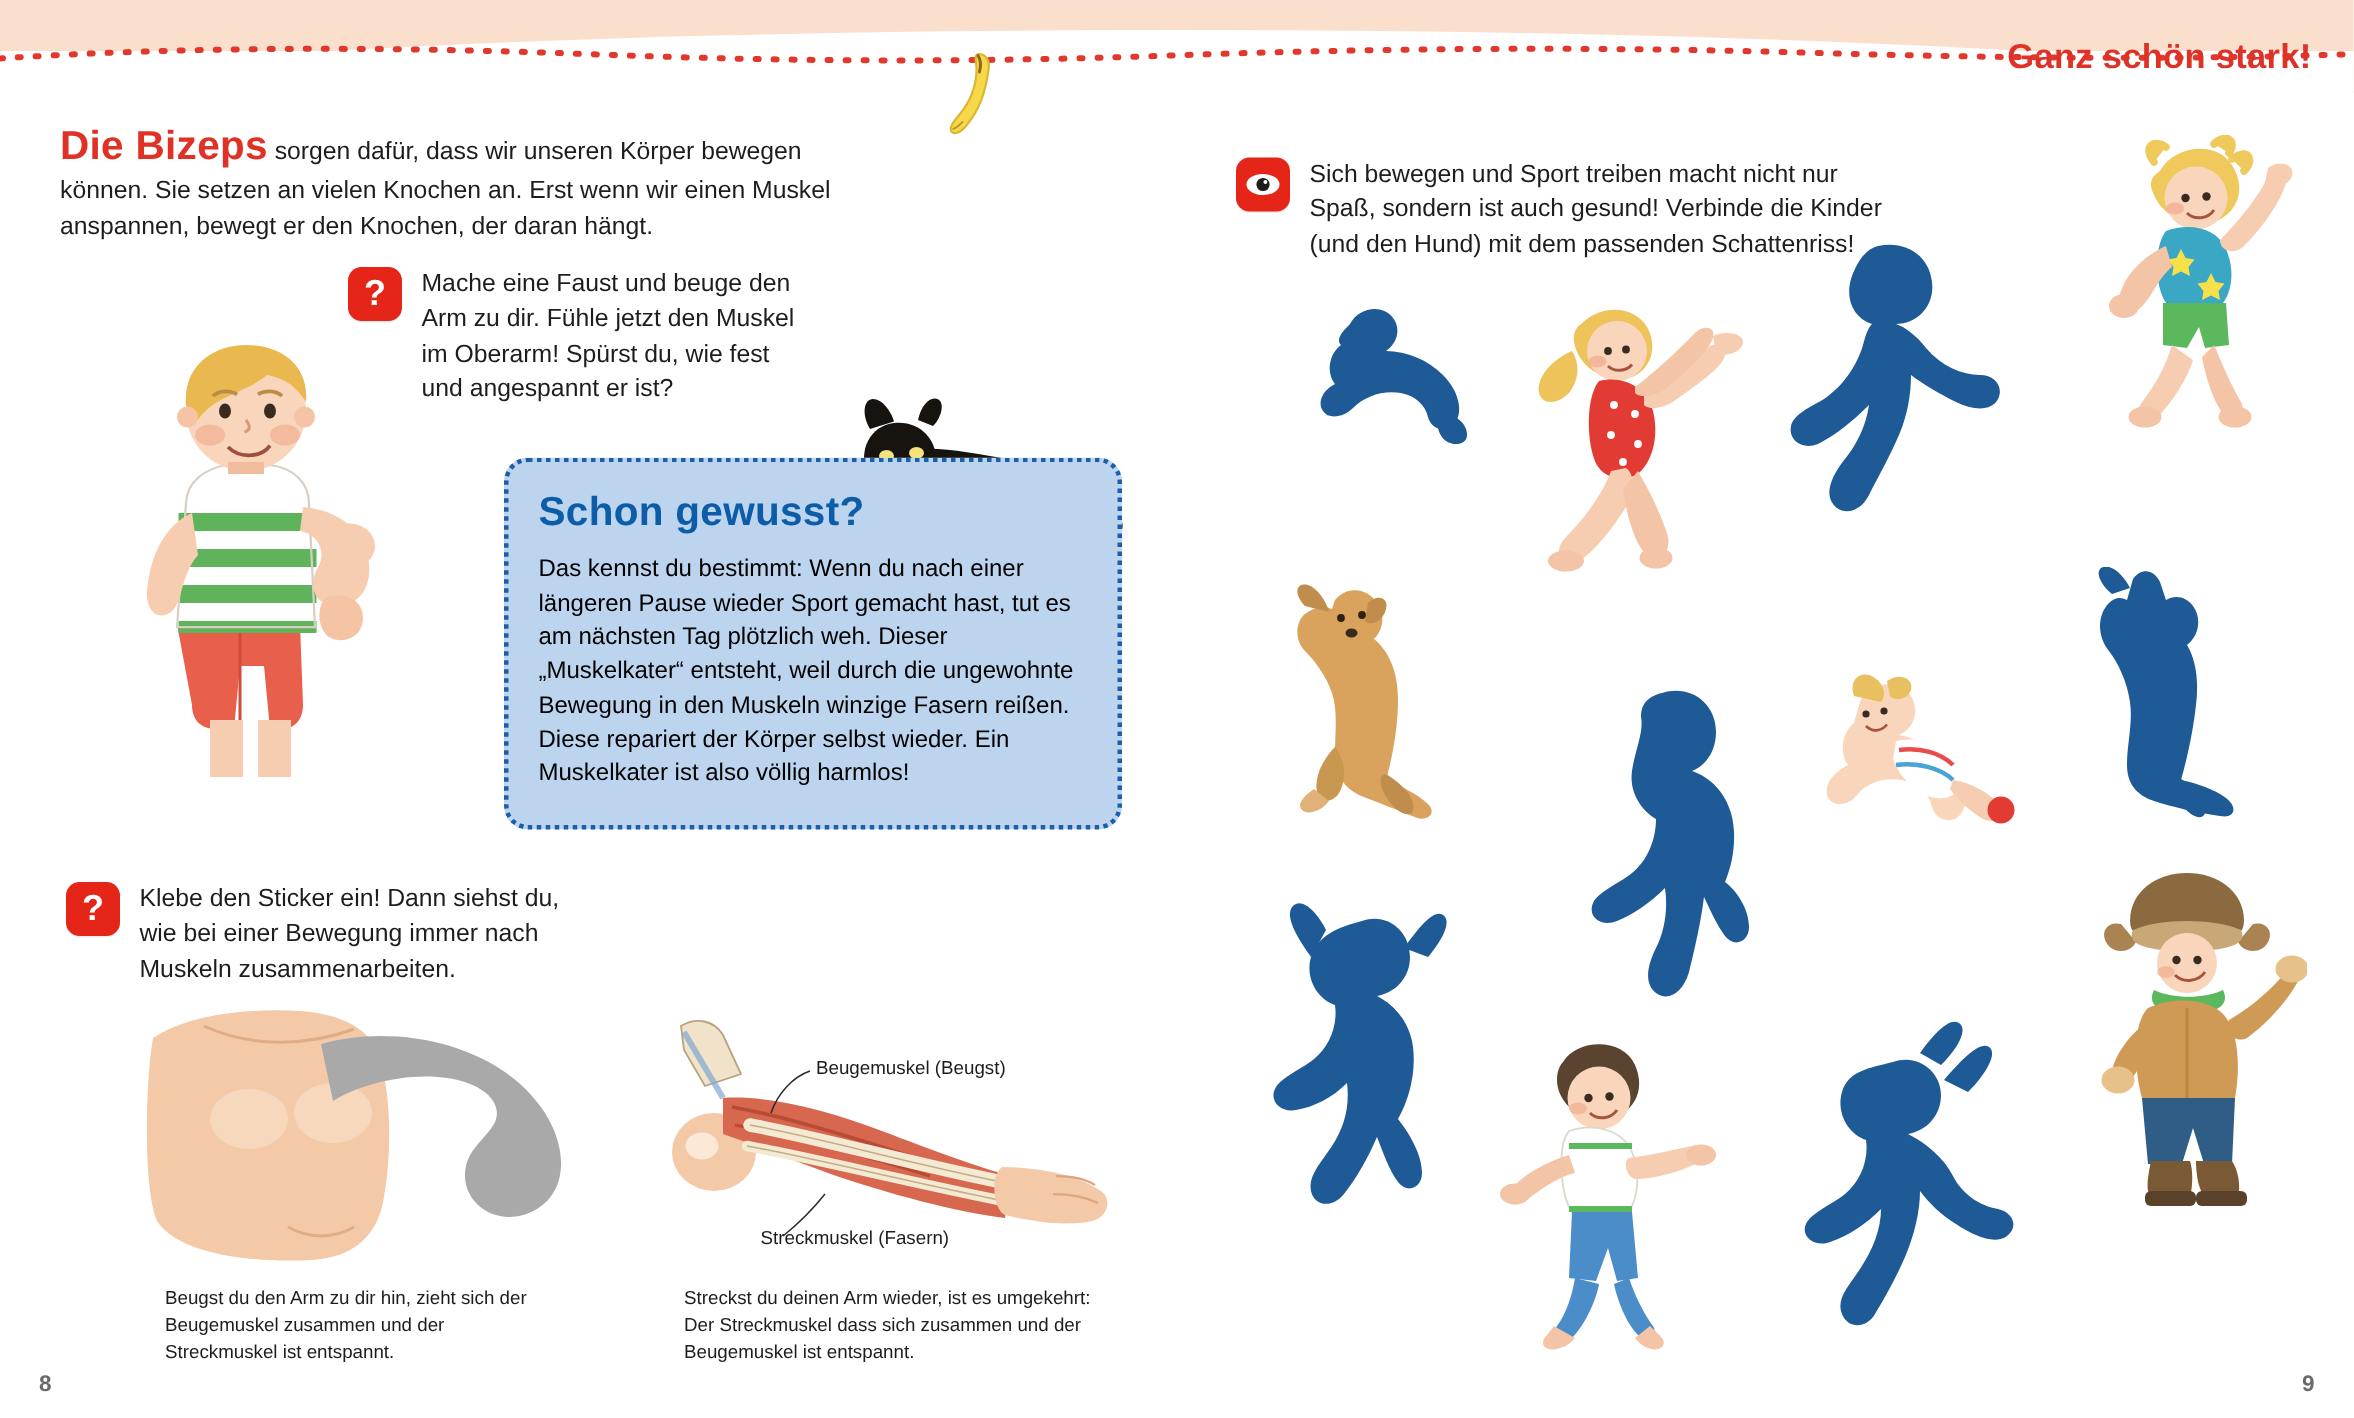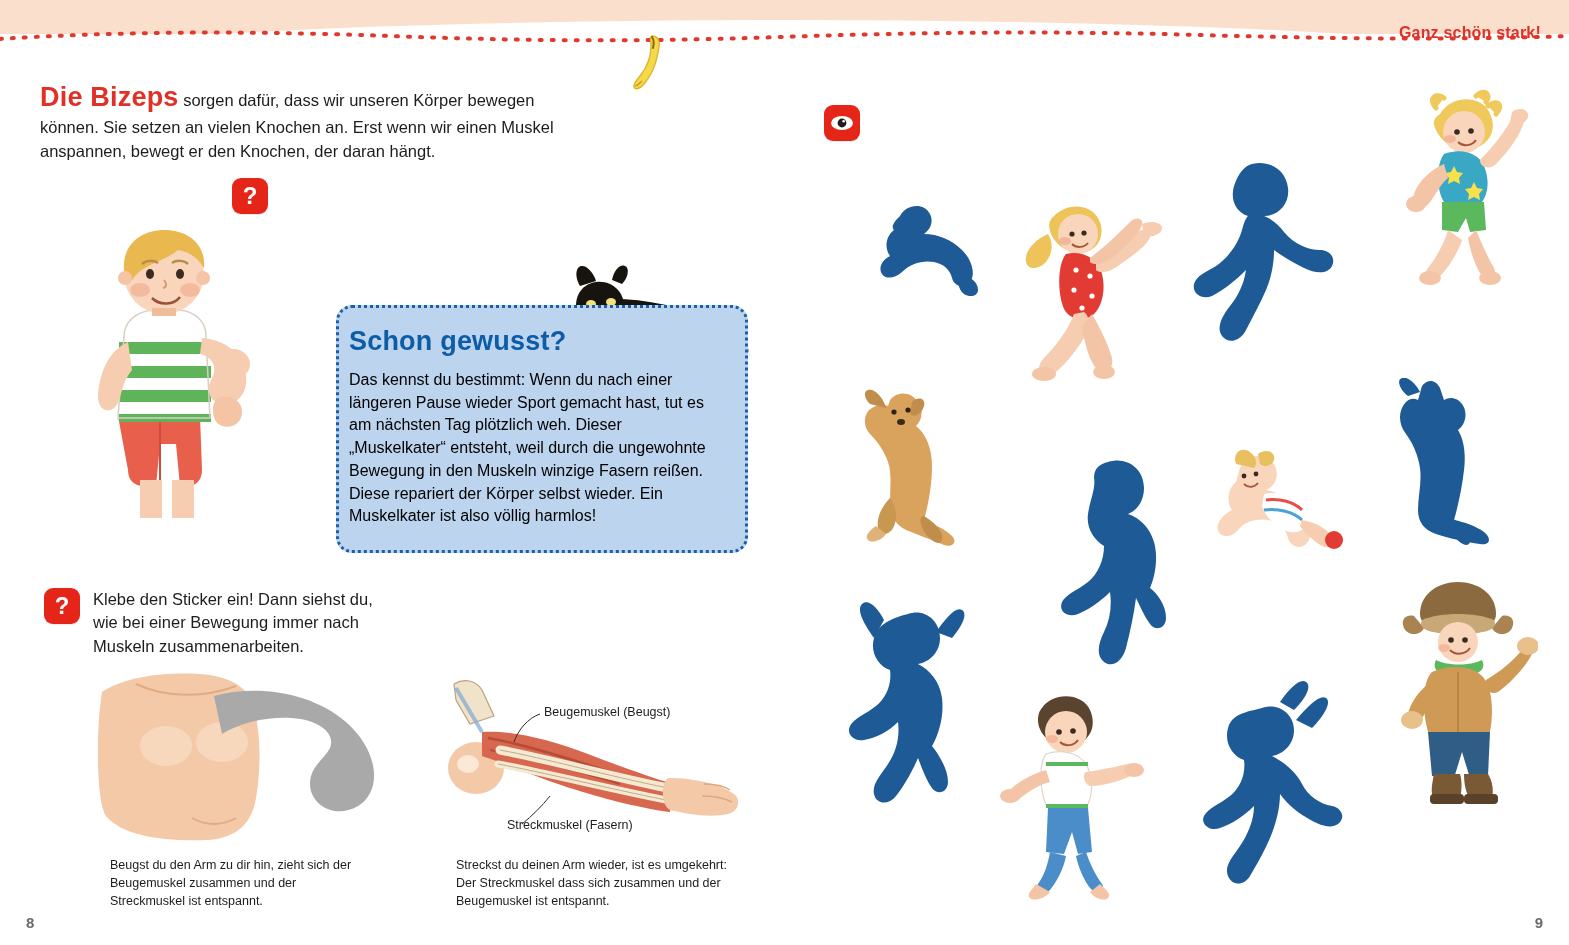--- a/index.html
+++ b/index.html
@@ -39,21 +39,21 @@
     position: absolute;
     left: 0; top: 30px;
     width: 1569px; height: 14px;
     overflow: hidden;
   }
   .dotline svg { display: block; }
 
   .chapter-title {
     position: absolute;
     right: 28px; top: 24px;
-    font-size: 16px;
+    font-size: 23px;
     font-weight: bold;
     color: #e03127;
     letter-spacing: .2px;
   }
 
   
   .pagenum {
     position: absolute;
     bottom: 14px;
     font-size: 15px;
@@ -115,21 +115,21 @@
   #task-shadow .txt { width: 400px; }
 
   
   .infobox {
     position: absolute;
     left: 336px; top: 305px;
     width: 412px; height: 248px;
     background: #bdd4ee;
     border: 3px dotted #1a5fa8;
     border-radius: 16px;
-    padding: 18px 22px 14px 10px;
+    padding: 18px 22px 14px 20px;
   }
   .infobox h3 {
     margin: 0 0 12px 0;
     font-size: 27px;
     color: #0d5ca8;
     font-weight: bold;
     letter-spacing: .2px;
   }
   .infobox p {
     margin: 0;
@@ -196,20 +196,21 @@
     <path d="M10 47 C6 51 4 52 3 52" fill="none" stroke="#b89a2a" stroke-width="1.2"></path>
   </svg>
 </div>
 
 <div class="lead body-text">
   <span class="hl">Die Bizeps</span><span> sorgen dafür, dass wir unseren Körper bewegen können. Sie setzen an vielen Knochen an. Erst wenn wir einen Muskel anspannen, bewegt er den Knochen, der daran hängt.</span>
 </div>
 
 <div class="task" id="task-fist">
   <div class="badge">?</div>
+  <div class="txt body-text">Mache eine Faust und beuge den Arm zu dir. Fühle jetzt den Muskel im Oberarm! Spürst du, wie fest und angespannt er ist?</div>
 </div>
 
 <div class="illu" id="boy-flex">
   <svg width="230" height="300" viewBox="0 0 230 300">
 
     <path d="M78 198 L160 198 L162 252 C162 262 156 268 148 268 L140 268 L136 226 L120 226 L116 268 L104 268 C94 268 88 262 88 252 Z" fill="#e8604c"></path>
     <path d="M120 200 L120 262" stroke="#cf4c3a" stroke-width="2"></path>
 
     <rect x="100" y="262" width="22" height="40" fill="#f6cdb0"></rect>
     <rect x="132" y="262" width="22" height="40" fill="#f6cdb0"></rect>
@@ -328,20 +329,21 @@
 <div class="pagenum right noselect">9</div>
 
 <div class="task" id="task-shadow">
   <div class="badge eye">
     <svg width="24" height="16" viewBox="0 0 24 16">
       <ellipse cx="12" cy="8" rx="11" ry="7" fill="#ffffff"></ellipse>
       <circle cx="12" cy="8" r="4.4" fill="#1d1d1b"></circle>
       <circle cx="13.6" cy="6.3" r="1.3" fill="#ffffff"></circle>
     </svg>
   </div>
+  <div class="txt body-text">Sich bewegen und Sport treiben macht nicht nur Spaß, sondern ist auch gesund! Verbinde die Kinder (und den Hund) mit dem passenden Schattenriss!</div>
 </div>
 
 <svg class="illu" style="left:866px; top:190px;" width="120" height="110" viewBox="0 0 120 110">
   <path class="silhouette" d="M34 26 C40 14 58 12 64 24 C68 32 64 40 58 44 C72 44 86 50 96 60 C106 70 110 84 104 92 C98 100 88 96 86 88 C84 80 78 74 68 72 C56 70 44 74 36 82 C30 88 20 90 16 84 C12 78 16 70 24 66 C18 58 20 46 28 40 C24 36 30 30 34 26 Z"></path>
   <path class="silhouette" d="M96 86 C104 86 112 92 112 100 C112 106 104 108 98 104 C92 100 90 88 96 86 Z"></path>
 </svg>
 
 <svg class="illu" style="left:1190px; top:158px;" width="150" height="210" viewBox="0 0 150 210">
   <path class="silhouette" d="M62 6 C80 2 96 12 98 30 C100 46 88 58 74 58 C80 60 88 66 94 74 C104 86 118 92 130 92 C140 92 146 100 142 108 C138 116 126 116 114 110 C102 104 92 98 84 92 C84 104 82 118 76 132 C70 146 62 160 56 172 C50 184 38 186 32 178 C26 170 32 158 40 148 C48 138 54 126 56 112 C46 122 34 132 22 138 C12 142 2 136 4 126 C6 118 16 114 26 108 C38 100 48 86 52 72 C54 64 56 60 58 58 C46 54 40 42 44 28 C48 16 54 8 62 6 Z"></path>
 </svg>

